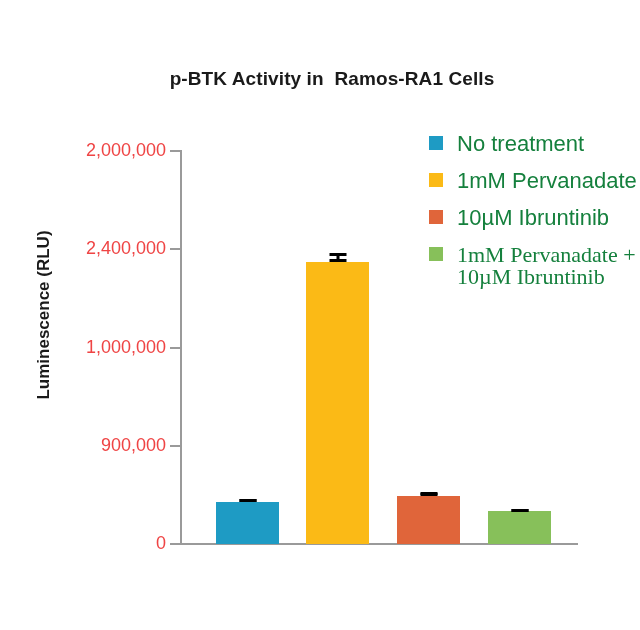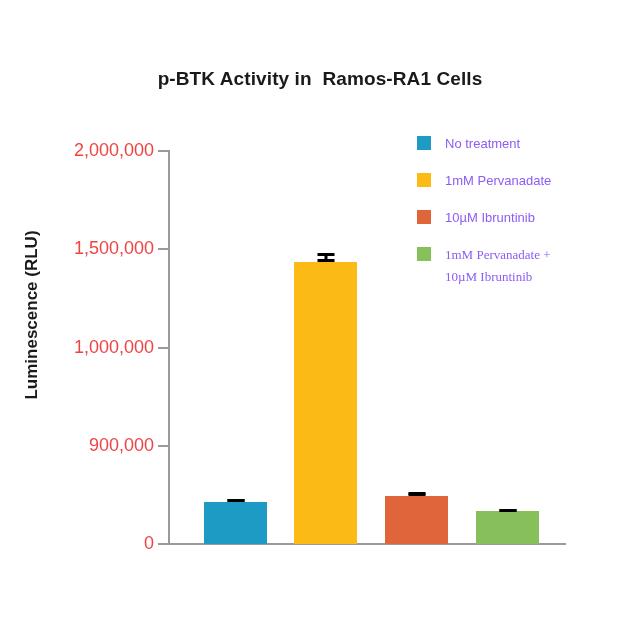--- a/index.html
+++ b/index.html
@@ -11,21 +11,21 @@
     width: 640px;
     height: 630px;
     font-family: "Liberation Sans", sans-serif;
     color: #1a1a1a;
     overflow: hidden;
     position: relative;
   }
 
   #figure {
     position: absolute;
-    left: 0; top: 0;
+    left: 12px; top: 0;
     width: 524px;
     height: 630px;
   }
 
   
   #chart-title {
     position: absolute;
     left: 0;
     top: 68px;
     width: 640px;
@@ -144,23 +144,23 @@
     align-items: flex-start;
   }
   .legend-swatch {
     width: 14px;
     height: 14px;
     flex: 0 0 14px;
     margin-top: 3px;
   }
   .legend-label {
     margin-left: 14px;
-    font-size: 13px;
+    font-size: 22px;
     line-height: 22px;
-    color: #8b5cf6;
+    color: #15803d;
     white-space: pre-line;
   }
 </style>
 </head>
 <body>
 
 <div id="figure">
 
   <div id="chart-title">p-BTK Activity in  Ramos-RA1 Cells</div>
 
@@ -177,21 +177,21 @@
       <div class="tick-mark" style="top: 444.75px;"></div>
       <div class="tick-label-wrap" style="top: 445.75px;">
         <span>900,000</span>
       </div>
       <div class="tick-mark" style="top: 346.5px;"></div>
       <div class="tick-label-wrap" style="top: 347.5px;">
         <span>1,000,000</span>
       </div>
       <div class="tick-mark" style="top: 248.25px;"></div>
       <div class="tick-label-wrap" style="top: 249.25px;">
-        <span>1,500,000</span>
+        <span>2,400,000</span>
       </div>
       <div class="tick-mark" style="top: 150px;"></div>
       <div class="tick-label-wrap" style="top: 151px;">
         <span>2,000,000</span>
       </div>
     </div>
 
   <div id="plot-area">
     <div id="bars">
         <div class="bar" style="left: 35px; width: 63px; height: 42.2475px; background: rgb(30, 155, 196);"></div>

